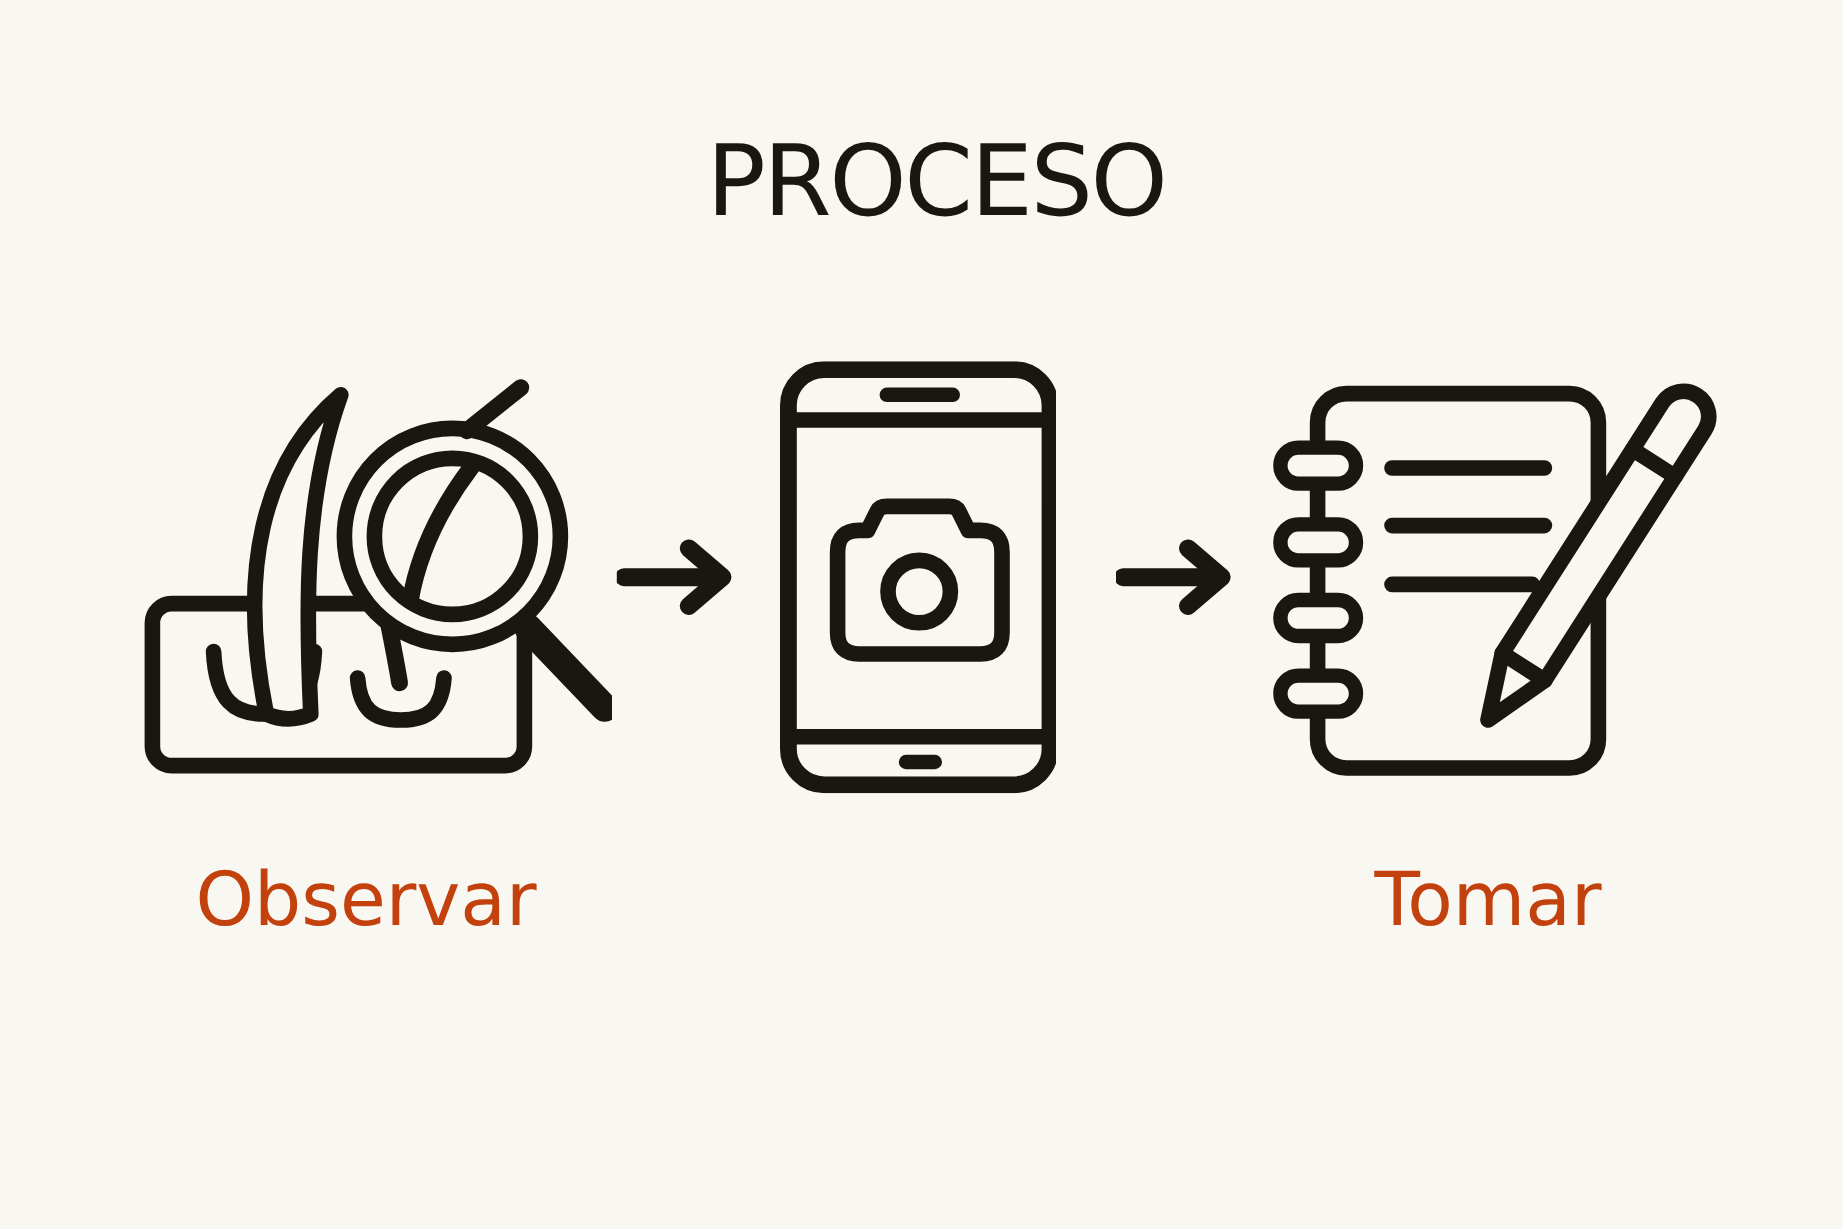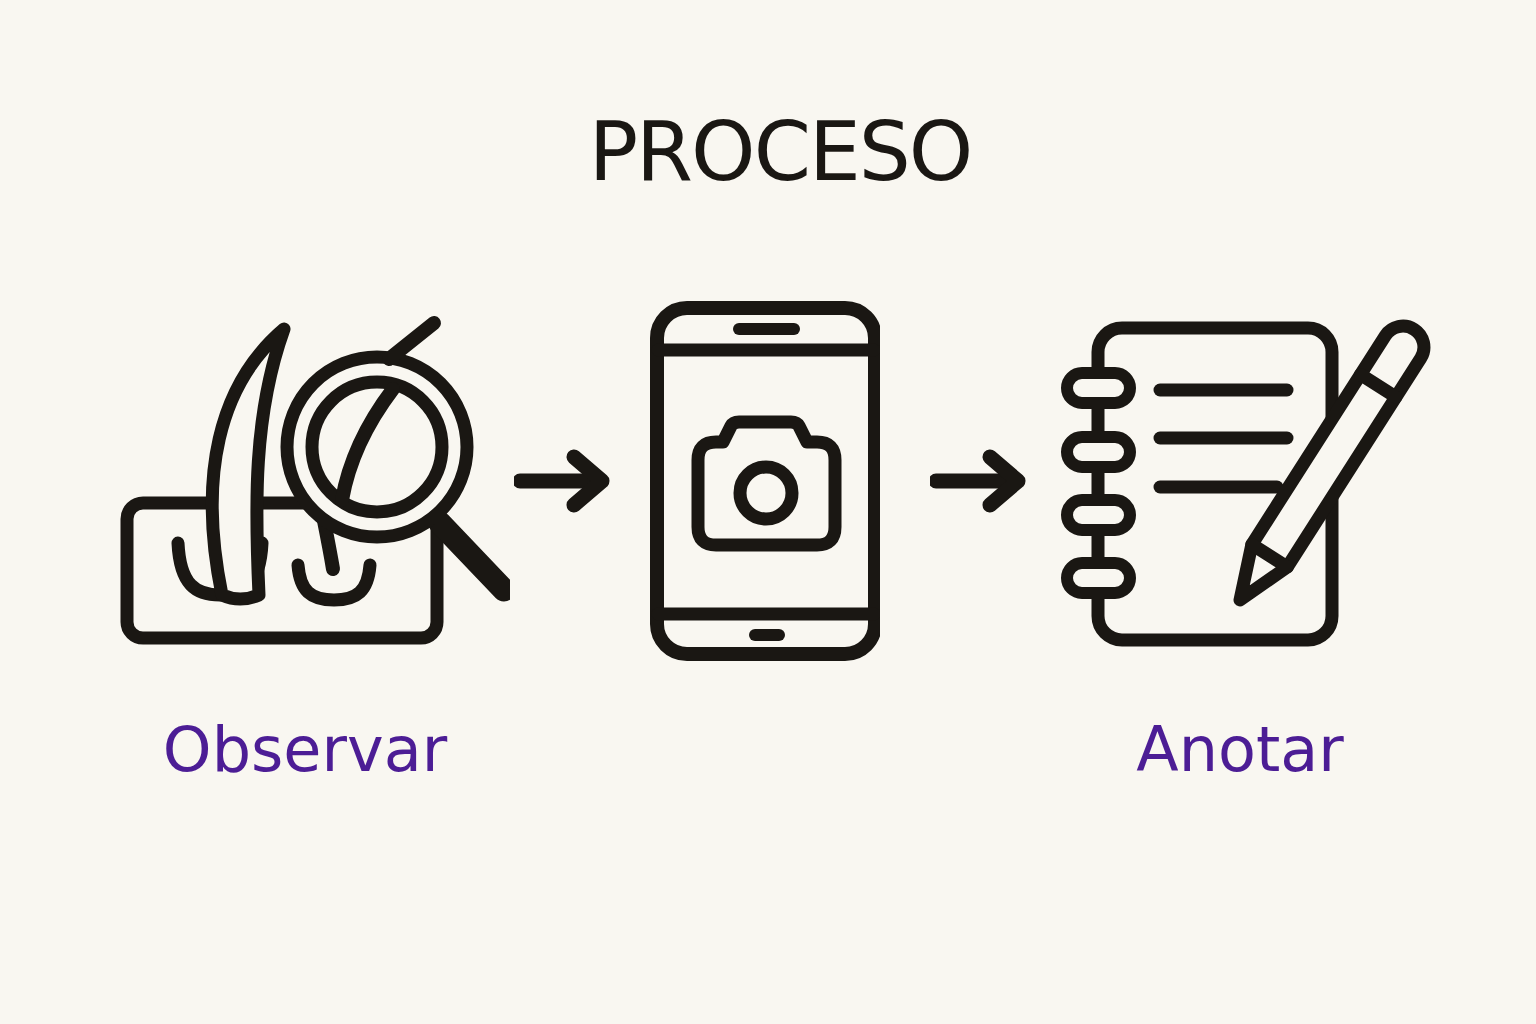--- a/index.html
+++ b/index.html
@@ -25,21 +25,21 @@
     color:#1A1713;
   }
   .icon-box { position:absolute; }
   .icon-box svg { display:block; }
   .step-label {
     position:absolute;
     text-align:center;
     font-size:62px;
     line-height:1.34;
     font-weight:400;
-    color:#4c1d95;
+    color:#c2410c;
   }
   .label-1 { left:100px; top:708px; width:410px; }
   .label-2 { left:618px; top:708px; width:300px; }
   .label-3 { left:1040px; top:708px; width:400px; }
   .arrow-1 { left:514px; top:449px; }
   .arrow-2 { left:930px; top:449px; }
   .stroke { fill:none; stroke:#1A1713; stroke-linecap:round; stroke-linejoin:round; }
   .fillbg { fill:#F9F7F1; stroke:#1A1713; stroke-linecap:round; stroke-linejoin:round; }
 </style>
 </head>
@@ -100,15 +100,15 @@
       <rect class="fillbg" x="17" y="119" width="63" height="30" rx="15" stroke-width="12"></rect>
       <rect class="fillbg" x="17" y="182" width="63" height="30" rx="15" stroke-width="12"></rect>
       <rect class="fillbg" x="17" y="245" width="63" height="30" rx="15" stroke-width="12"></rect>
       <path class="fillbg" d="M237.3,249 L370.7,40.3 A21,21 0 0 0 335.3,17.7 L201.9,226.4 L190,282 Z" stroke-width="13"></path>
       <path class="stroke" d="M345.9,79.1 L310.5,56.5" stroke-width="13"></path>
       <path class="stroke" d="M237.3,249 L201.9,226.4" stroke-width="13"></path>
     </svg>
   </div>
 
   <div class="step-label label-1">Observar</div>
-  <div class="step-label label-3">Anotar</div>
+  <div class="step-label label-3">Tomar</div>
 
 </div>
 
 </body></html>

